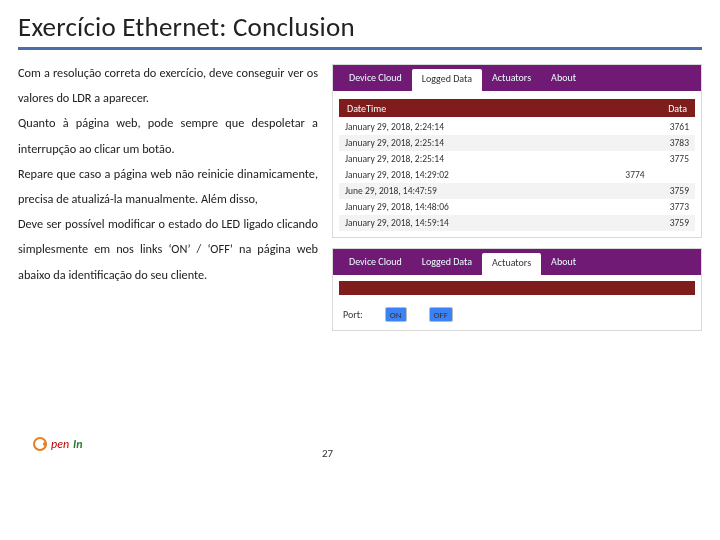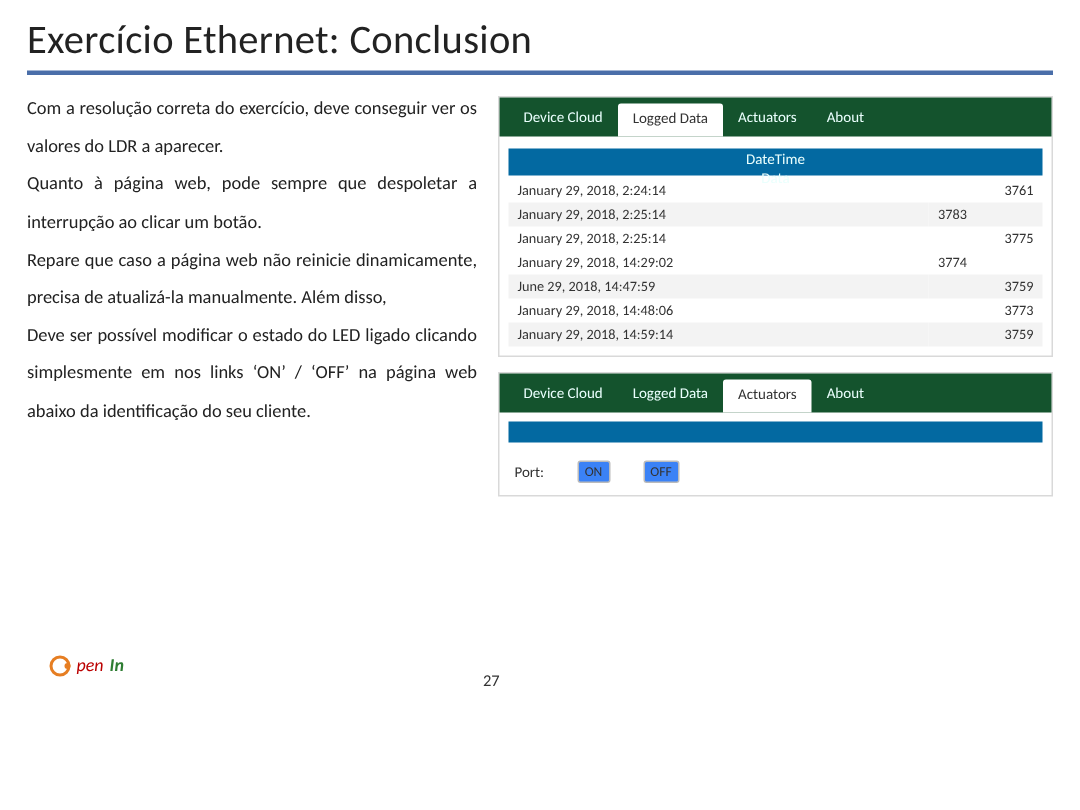--- a/index.html
+++ b/index.html
@@ -4,24 +4,24 @@
 <style>
   * { box-sizing: border-box; margin: 0; padding: 0; }
   html, body { width: 720px; height: 540px; font-family: Calibri, Arial, sans-serif; background: #fff; color: #222; }
   .slide { position: relative; width: 720px; height: 472px; padding: 10px 18px 0 18px; }
   .title { font-size: 27px; font-weight: 400; color: #222; padding-bottom: 4px; border-bottom: 3px solid #4a6ea9; margin-bottom: 10px; letter-spacing: .2px; }
   .body-row { display: flex; gap: 14px; }
   .text-col { width: 300px; font-size: 12.3px; line-height: 2.05; text-align: justify; }
   .text-col p { margin-bottom: 0; }
   .shots-col { flex: 1; display: flex; flex-direction: column; gap: 10px; padding-top: 4px; }
   .panel { border: 1px solid #d9d9d9; background: #fff; font-size: 10px; }
-  .tabbar { background: #14532d; display: flex; align-items: stretch; height: 26px; padding-left: 6px; gap: 0; }
+  .tabbar { background: #701a75; display: flex; align-items: stretch; height: 26px; padding-left: 6px; gap: 0; }
   .tabbar .tab { color: #eafffd; font-size: 10px; padding: 6px 10px 0 10px; cursor: pointer; }
   .tabbar .tab.active { background: #fff; color: #333; border-top-left-radius: 2px; border-top-right-radius: 2px; margin-top:4px; padding-top:3px; }
-  .tealbar { background: #0369a1; height: 18px; margin: 8px 6px 0 6px; display:flex; align-items:center; padding:0 8px; color:#eafffd; font-size:10px; justify-content:space-between;flex-direction:column;}
+  .tealbar { background: #7f1d1d; height: 18px; margin: 8px 6px 0 6px; display:flex; align-items:center; padding:0 8px; color:#eafffd; font-size:10px; justify-content:space-between;}
   .tealbar.small { height:14px; margin:6px 6px 6px 6px;}
   .tbl { width: calc(100% - 12px); margin: 2px 6px 6px 6px; border-collapse: collapse; font-size: 9.5px; color:#333;}
   .tbl td { padding: 2px 6px; }
   .tbl tr.z { background: #f3f3f3; }
   .portrow { display:flex; align-items:center; gap:22px; padding:6px 10px 8px 10px; font-size:10px; color:#333;}
   .pill { display:inline-block; border:1px solid #bbb; background:#3b82f6; padding:0 4px; font-size:9px; line-height:13px; border-radius:2px;}
   .footer { position:absolute; left:0; right:0; bottom:6px; height:44px; display:flex; align-items:center; justify-content:space-between; padding:0 18px;}
   .eu-block { display:flex; align-items:center; gap:6px; }
   .eu-flag { width:34px; height:22px; background:#003399; position:relative; }
   .eu-flag .ring { position:absolute; inset:3px; }
@@ -60,21 +60,21 @@
           <span>Data</span>
         </div>
         <table class="tbl">
           <tbody>
             <tr class="">
                 <td>January 29, 2018, 2:24:14</td>
                 <td style="text-align:right">3761</td>
               </tr>
             <tr class="z">
                 <td>January 29, 2018, 2:25:14</td>
-                <td style="">3783</td>
+                <td style="text-align:right">3783</td>
               </tr>
             <tr class="">
                 <td>January 29, 2018, 2:25:14</td>
                 <td style="text-align:right">3775</td>
               </tr>
             <tr class="">
                 <td>January 29, 2018, 14:29:02</td>
                 <td style="text-align:left">3774</td>
               </tr>
             <tr class="z">

